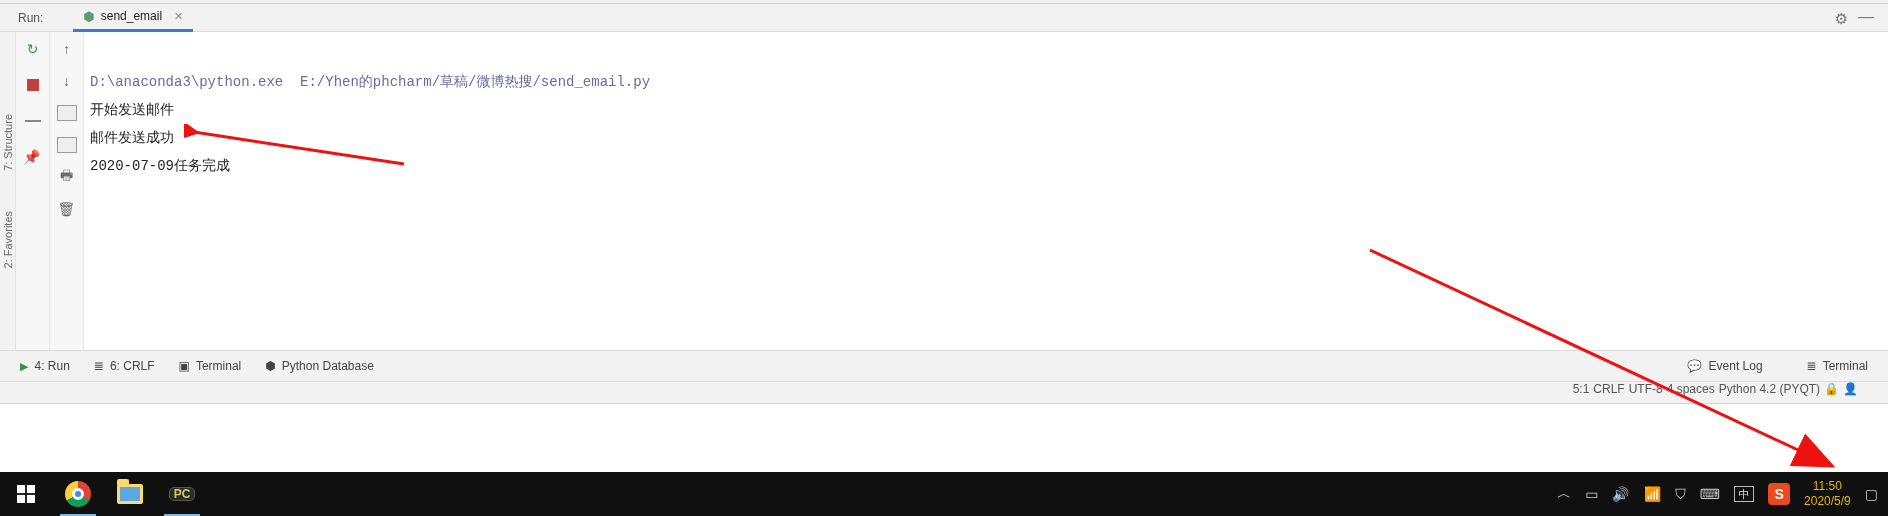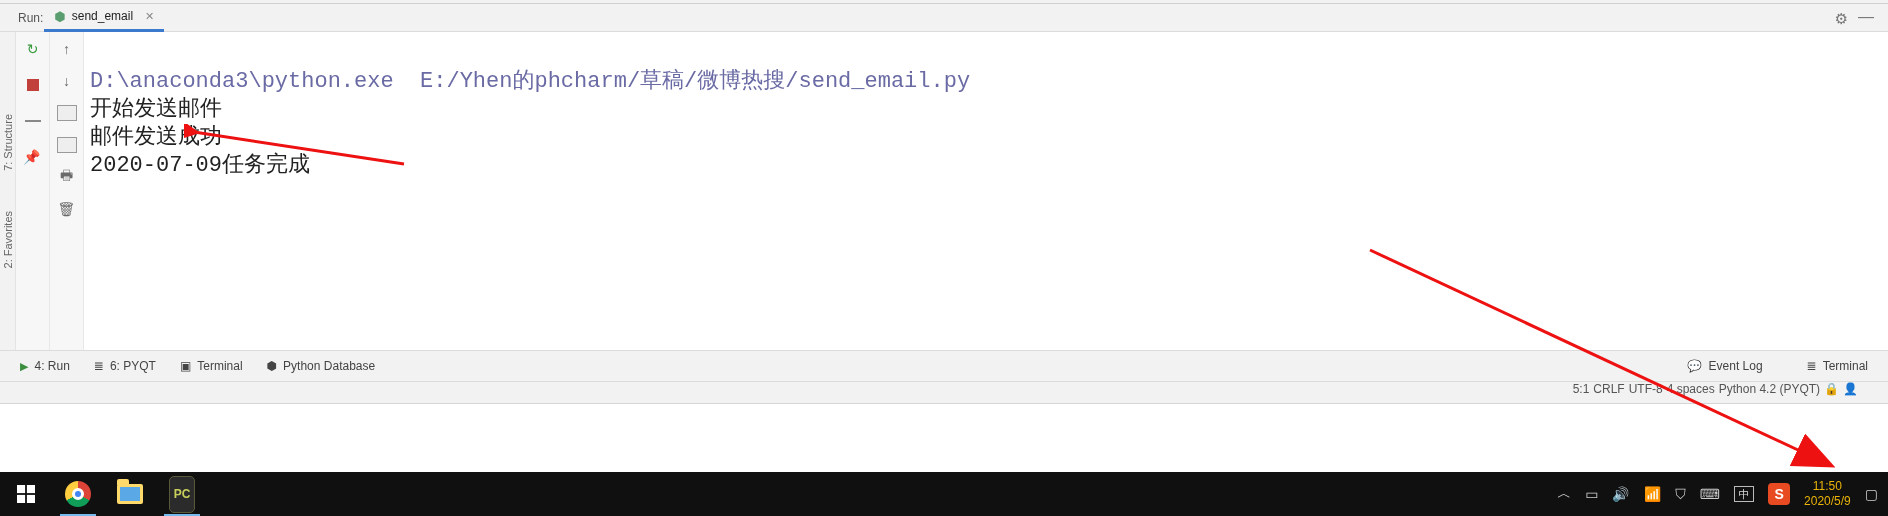--- a/index.html
+++ b/index.html
@@ -17,21 +17,21 @@
   
   .top-border { height:4px; background:#f2f2f2; border-bottom:1px solid #d0d0d0; }
   .run-header {
     height: 28px;
     background: #f2f2f2;
     border-bottom: 1px solid #dcdcdc;
     display:flex; align-items:center;
     padding-left:18px;
     position:relative;
   }
-  .run-header .label { color:#555; margin-right:1px; }
+  .run-header .label { color:#555; margin-right:30px; }
   .run-tab {
     display:flex; align-items:center; gap:6px;
     height: 28px; padding: 0 10px;
     border-bottom: 3px solid #3b79cc;
     font-size:12px; color:#222;
   }
   .run-tab .py-icon { color:#5a9e6f; font-size:13px; }
   .run-tab .close { color:#888; margin-left:6px; font-size:11px; }
   .run-header .gear { position:absolute; right:40px; top:6px; color:#777; font-size:15px; }
   .run-header .minus { position:absolute; right:14px; top:4px; color:#777; font-size:16px; }
@@ -65,21 +65,21 @@
     width:20px; height:16px; border:1px solid #9a9a9a; background:#eee;
   }
   .gutter1 .rerun { color:#399b3e; }
   .gutter1 .stop { width:12px; height:12px; background:#c2403b; }
   .gutter1 .pin { font-size:14px; color:#666; }
   .gutter1 .dash { width:16px; height:2px; background:#888; }
 
   .console {
     flex:1; padding: 8px 6px 6px 6px;
     font-family: Consolas, "Courier New", monospace;
-    font-size: 22px; line-height: 28px;
+    font-size: 14px; line-height: 28px;
     white-space: pre;
     position:relative;
   }
   .console .cmd { color:#6a6aa5; }
   .console .out { color:#222; }
 
   
   .arrow1 {
     position:absolute; pointer-events:none;
   }
@@ -141,21 +141,21 @@
   
   .chrome-ico {
     width:26px;height:26px;border-radius:50%;
     background: conic-gradient(#db4437 0 120deg,#0f9d58 120deg 240deg,#ffcd40 240deg 360deg);
     position:relative;
   }
   .chrome-ico::after{content:"";position:absolute;inset:7px;border-radius:50%;background:#4285f4;border:3px solid #fff;}
   .folder-ico{width:26px;height:20px;background:#ffd96a;border-radius:2px;position:relative;}
   .folder-ico::before{content:"";position:absolute;top:-5px;left:0;width:12px;height:6px;background:#ffd96a;border-radius:2px 2px 0 0;}
   .folder-ico::after{content:"";position:absolute;inset:3px;background:#5aa9e6;}
-  .pc-ico{width:26px;height:37px;border-radius:5px;background:#2b2b2b;display:flex;align-items:center;justify-content:center;color:#c9d05c;font-weight:bold;font-size:12px;border:1px solid #5a5a3a;}
+  .pc-ico{width:26px;height:14px;border-radius:5px;background:#2b2b2b;display:flex;align-items:center;justify-content:center;color:#c9d05c;font-weight:bold;font-size:12px;border:1px solid #5a5a3a;}
 
 </style>
 </head>
 <body>
 
 <div class="top-border"></div>
 
 <div class="run-header">
   <span class="label">Run:</span>
   <div class="run-tab">
@@ -216,21 +216,21 @@
   </div>
 </div>
 
 <div class="tool-strip">
   <div class="item">
     <span class="triangle">▶</span>
     <span class="under">4: Run</span>
   </div>
   <div class="item">
     <span>≣</span>
-    <span class="under">6: PYQT</span>
+    <span class="under">6: CRLF</span>
   </div>
   <div class="item">
     <span>▣</span>
     <span>Terminal</span>
   </div>
   <div class="item">
     <span>⬢</span>
     <span>Python Database</span>
   </div>
   <div class="spacer"></div>

